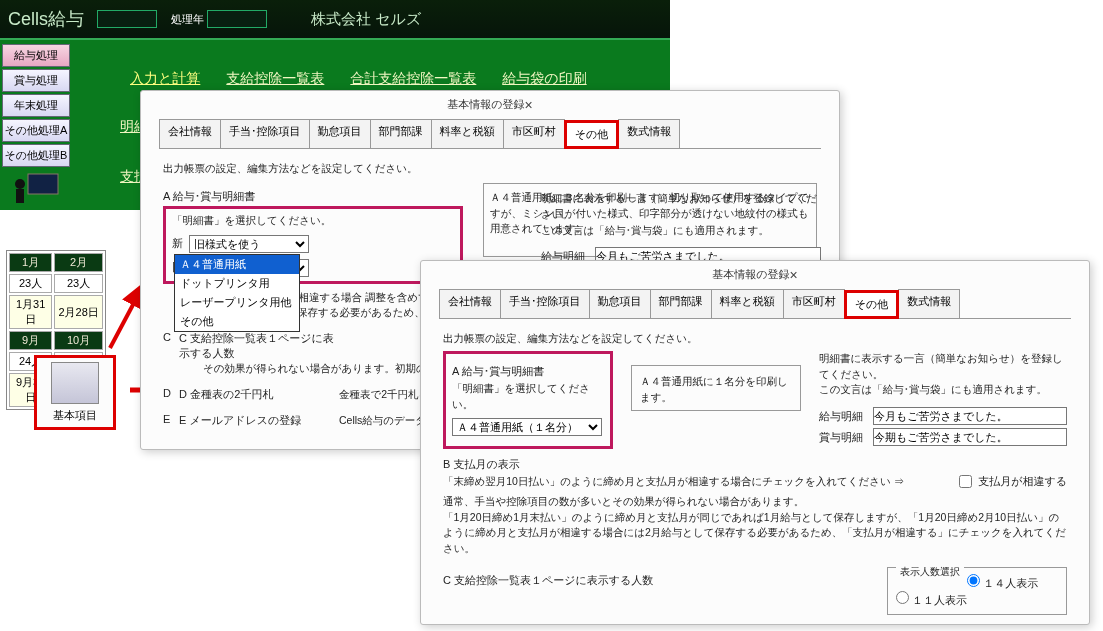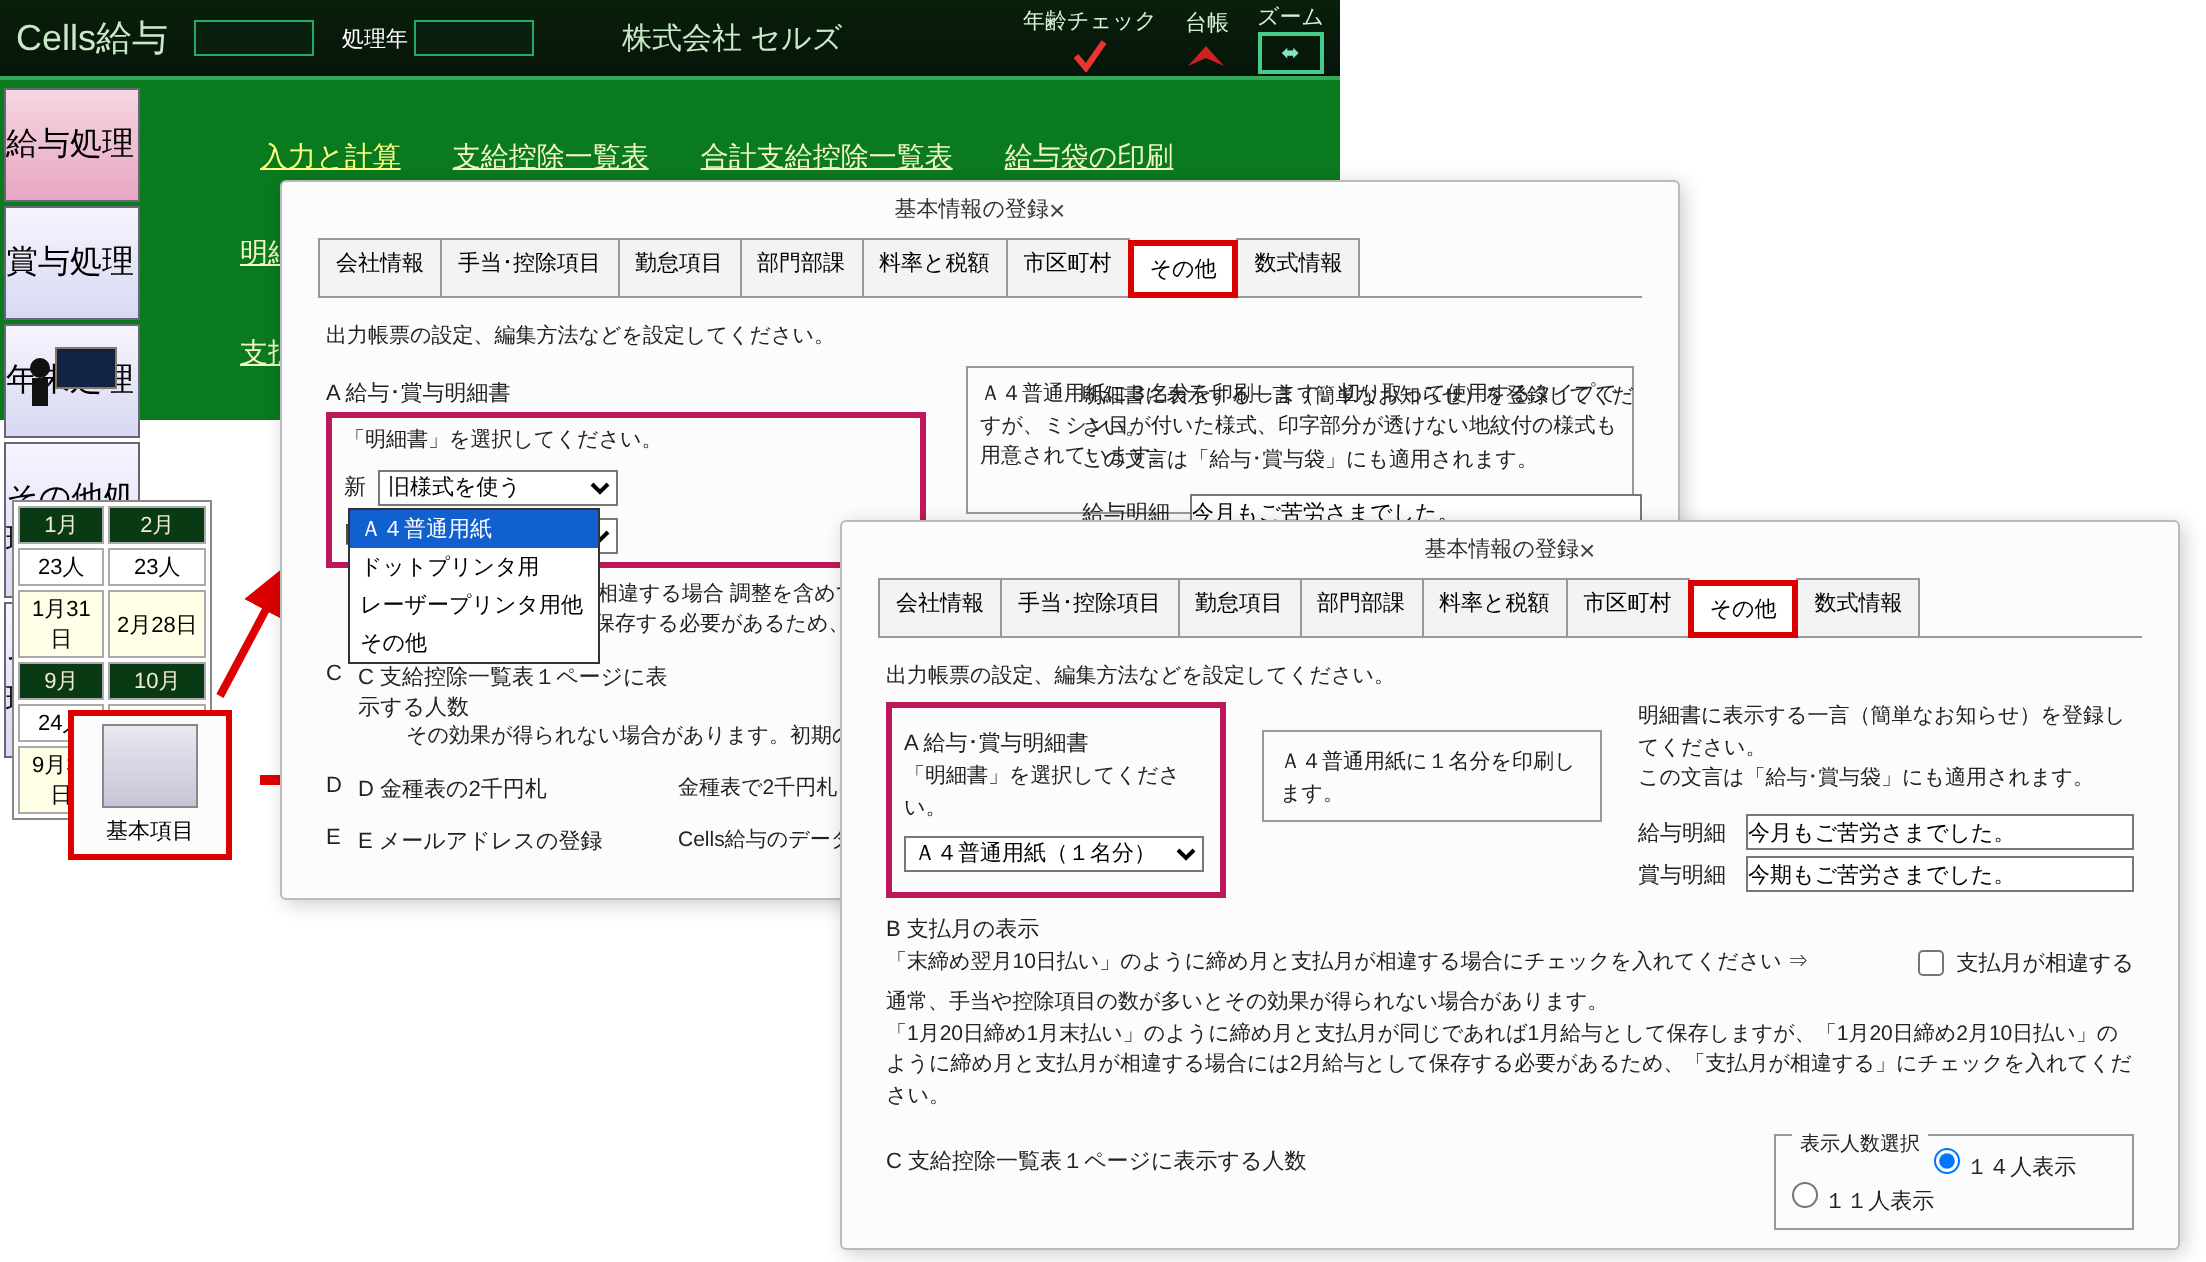--- a/index.html
+++ b/index.html
@@ -7,21 +7,21 @@
     .toolbar { background:linear-gradient(#0a1f0a,#06150a); height:40px; border-bottom:2px solid #3a5; display:flex; align-items:center; color:#fff; padding:0 8px; width:670px; }
     .toolbar .title { font-size:18px; color:#c8eac8; margin-right:10px; }
     .toolbar .label { font-size:11px; }
     .toolbar .field { background:#081f10; border:1px solid #2a6; height:18px; width:60px; margin:0 14px 0 3px; }
     .toolbar .company { margin-left:30px; color:#c8eac8; font-size:15px; }
     .tool-right { margin-left:auto; display:flex; align-items:center; gap:14px; }
     .tool-ico { display:flex; flex-direction:column; align-items:center; font-size:9px; color:#d8f0d8; }
     .zoom-box { border:2px solid #4c8; padding:2px 10px; color:#7fe6c8; }
     .greenarea { background:#0a7a1e; width:670px; height:170px; position:relative; }
     .sidebuttons { position:absolute; left:0; top:42px; width:72px; }
-    .sbtn { background:linear-gradient(#f5f5ff,#d8d8f2); border:1px solid #667; margin:2px; padding:17px 0; font-size:16px; }
+    .sbtn { background:linear-gradient(#f5f5ff,#d8d8f2); border:1px solid #667; margin:2px; text-align:center; padding:3px 0; font-size:11px; }
     .menubar { position:absolute; left:130px; top:30px; display:flex; gap:26px; }
     .menubar a { color:#f2f7c2; font-size:14px; text-decoration:underline; }
     .menubar a.active { color:#ffff80; }
     .sec-link { position:absolute; left:120px; color:#f2f7c2; text-decoration:underline; font-size:14px; }
     .chalk-ico { position:absolute; left:10px; top:170px; width:52px; height:40px; }
     .helpbox { position:absolute; right:12px; top:50px; width:40px; text-align:center; font-size:10px; color:#234; }
     .helpbox .circle{ width:28px;height:28px;border-radius:50%;background:radial-gradient(#8cf,#25a);margin:2px auto;border:1px solid #68b; }
     .caltable { position:absolute; left:6px; top:250px; border:1px solid #888; width:100px; font-size:10px; background:#fff; }
     .caltable td { border:1px solid #aaa; text-align:center; padding:1px 2px; }
     .caltable .hdr { background:#0a3a13; color:#f0ead6; }
@@ -59,38 +59,20 @@
   </style>
 </head>
 <body>
 
 <div class="toolbar">
   <span class="title">Cells給与</span>
   <span class="field"></span>
   <span class="label">処理年</span>
   <span class="field"></span>
   <span class="company">株式会社 セルズ</span>
-  <div class="tool-right">
-    <div class="tool-ico">
-        <span>年齢チェック</span>
-        <svg width="20" height="18">
-          <path d="M3 10 l5 6 l9 -13" stroke="#e33" stroke-width="3" fill="none"></path>
-        </svg>
-      </div>
-    <div class="tool-ico">
-        <span>台帳</span>
-        <svg width="22" height="16">
-          <polygon points="2,14 11,4 20,14 11,10" fill="#c22"></polygon>
-        </svg>
-      </div>
-    <div class="tool-ico">
-        <span>ズーム</span>
-        <span class="zoom-box">⬌</span>
-      </div>
-  </div>
 </div>
 
 <div class="greenarea">
   <div class="helpbox">
     <div>説明書</div>
       <div class="circle"></div>
   </div>
   <div class="menubar">
     <a class="active">入力と計算</a>
     <a>支給控除一覧表</a>

